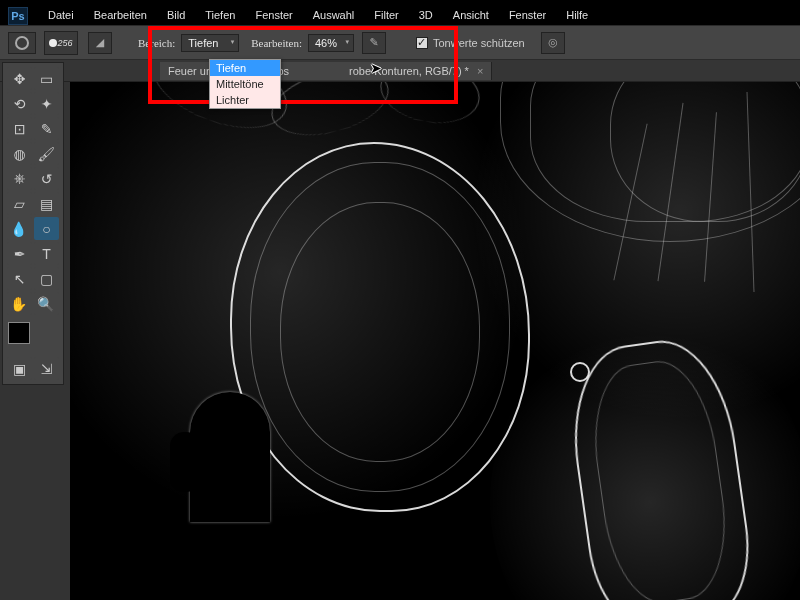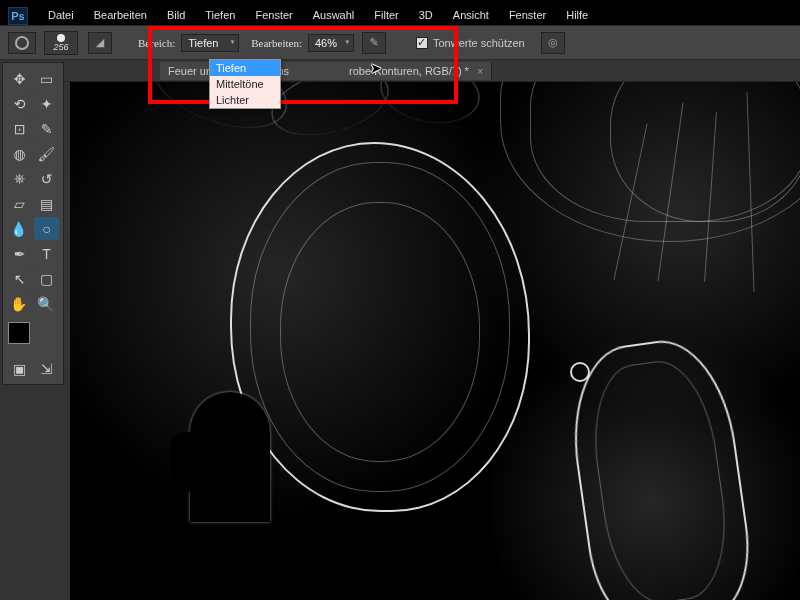--- a/index.html
+++ b/index.html
@@ -6,21 +6,21 @@
 body { width: 800px; height: 600px; background: #333333; color: #ccc; overflow: hidden; position: relative; }
 
 
 .menubar { height: 26px; background: #000000; display: flex; align-items: flex-end; padding-left: 8px; border-bottom: 1px solid #2a2a2a; }
 .ps-logo { width: 20px; height: 18px; background: #0a1f33; color: #5fa8e6; font-weight: bold; display: inline-flex; align-items: center; justify-content: center; margin-right: 10px; border: 1px solid #1a3a5a; }
 .menu-item { color: #e0e0e0; padding: 4px 10px; cursor: default; }
 
 
 .optionsbar { height: 34px; background: #454545; display: flex; align-items: center; padding-left: 8px; border-bottom: 1px solid #2a2a2a; position: relative; }
 .tool-preset { width: 28px; height: 22px; background: #3a3a3a; border: 1px solid #222; margin-right: 8px; display:flex; align-items:center; justify-content:center; }
-.brush-preview { width: 34px; height: 24px; background: #3a3a3a; border: 1px solid #222; display:flex; flex-direction: column; align-items:center; justify-content:center; margin-right: 10px; font-style: italic; }
+.brush-preview { width: 34px; height: 24px; background: #3a3a3a; border: 1px solid #222; display:flex; flex-direction: row; align-items:center; justify-content:center; margin-right: 10px; font-style: italic; }
 .brush-dot { width: 8px; height: 8px; background: #eee; border-radius: 50%; }
 .brush-num { color: #ddd; font-size: 9px; }
 .opts-label { color: #ddd; margin-right: 6px; font-family: Liberation Serif, serif; }
 .dropdown-field { background: #3a3a3a; border: 1px solid #222; padding: 2px 16px 2px 6px; color: #eee; position: relative; min-width: 58px; }
 .dropdown-arrow { position: absolute; right: 4px; top: 3px; font-size: 7px; color: #aaa; }
 .spacer { width: 12px; }
 .checkbox { width: 12px; height: 12px; background: #ddd; border: 1px solid #222; display: inline-block; margin-right: 5px; position: relative; }
 .checkbox.checked::after { content: "✓"; position: absolute; left: 0; top: -2px; color: #222; font-size: 11px; }
 .icon-btn { width: 24px; height: 22px; background: #3a3a3a; border: 1px solid #222; margin-left: 8px; display:flex; align-items:center; justify-content:center; color:#aaa; }
 

